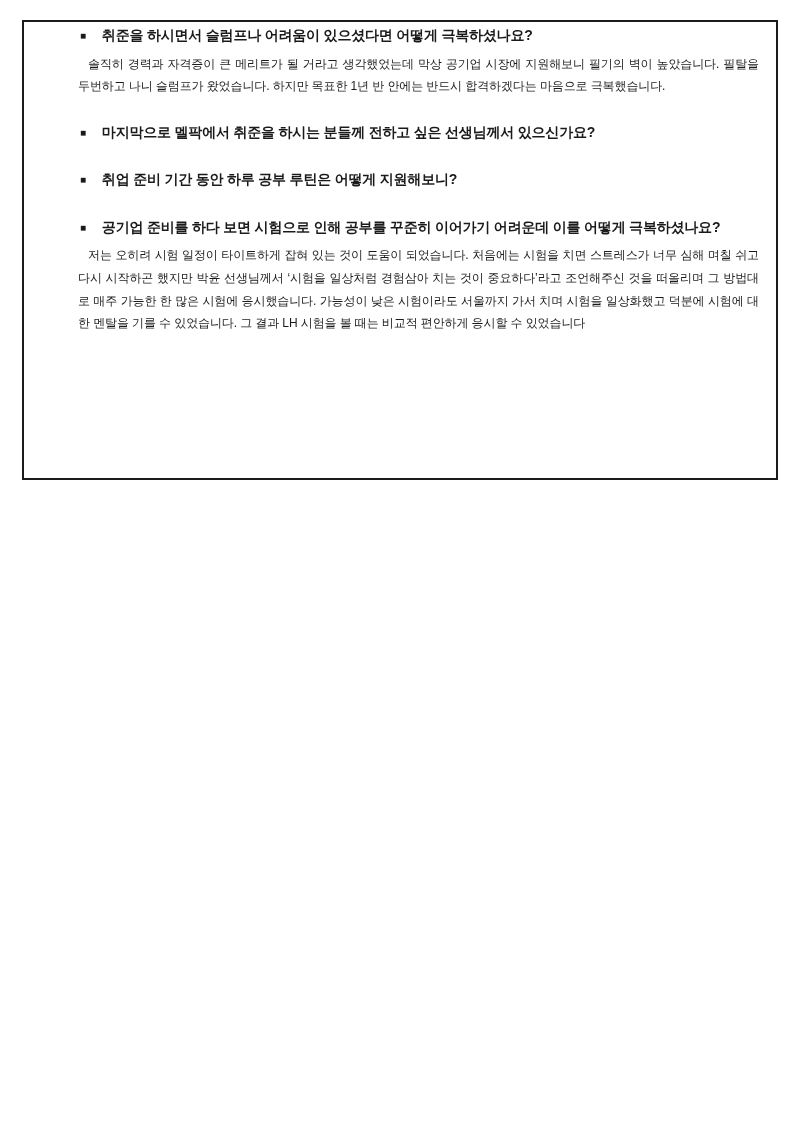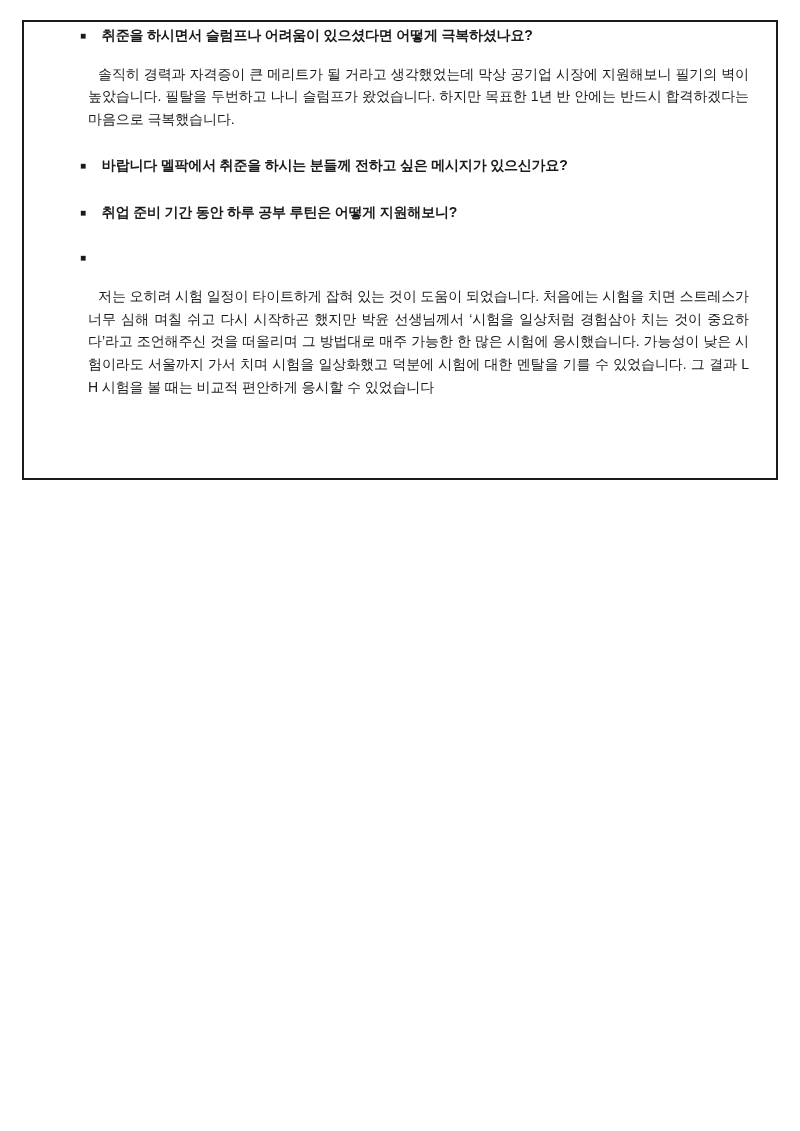--- a/index.html
+++ b/index.html
@@ -43,57 +43,58 @@
     flex: 0 0 auto;
     font-size: 10px;
     margin-right: 16px;
     transform: translateY(-1px);
   }
   .question-text {
     flex: 1 1 auto;
     word-break: break-all;
   }
   .answer-text {
-    font-size: 14px;
+    font-size: 12px;
     line-height: 22.7px;
     text-align: justify;
     text-justify: inter-character;
     text-indent: 10px;
     word-break: break-all;
     letter-spacing: -0.1px;
-    margin: 14px;
+    margin: 4px;
   }
 </style>
 </head>
 <body>
 
 <div class="content-box">
 
   <div class="qa-section">
     <div class="question-row">
       <span class="bullet">■</span>
       <span class="question-text">취준을 하시면서 슬럼프나 어려움이 있으셨다면 어떻게 극복하셨나요?</span>
     </div>
     <p class="answer-text">솔직히 경력과 자격증이 큰 메리트가 될 거라고 생각했었는데 막상 공기업 시장에 지원해보니 필기의 벽이 높았습니다. 필탈을 두번하고 나니 슬럼프가 왔었습니다. 하지만 목표한 1년 반 안에는 반드시 합격하겠다는 마음으로 극복했습니다.</p>
   </div>
 
   <div class="qa-section">
     <div class="question-row">
       <span class="bullet">■</span>
-      <span class="question-text">바랍니다 멜팍에서 취준을 하시는 분들께 전하고 싶은 메시지가 있으신가요?</span>
+      <span class="question-text">마지막으로 멜팍에서 취준을 하시는 분들께 전하고 싶은 선생님께서 있으신가요?</span>
     </div>
   </div>
 
   <div class="qa-section">
     <div class="question-row">
       <span class="bullet">■</span>
       <span class="question-text">취업 준비 기간 동안 하루 공부 루틴은 어떻게 지원해보니?</span>
     </div>
   </div>
 
   <div class="qa-section">
     <div class="question-row">
       <span class="bullet">■</span>
+      <span class="question-text">공기업 준비를 하다 보면 시험으로 인해 공부를 꾸준히 이어가기 어려운데 이를 어떻게 극복하셨나요?</span>
     </div>
     <p class="answer-text">저는 오히려 시험 일정이 타이트하게 잡혀 있는 것이 도움이 되었습니다. 처음에는 시험을 치면 스트레스가 너무 심해 며칠 쉬고 다시 시작하곤 했지만 박윤 선생님께서 ‘시험을 일상처럼 경험삼아 치는 것이 중요하다’라고 조언해주신 것을 떠올리며 그 방법대로 매주 가능한 한 많은 시험에 응시했습니다. 가능성이 낮은 시험이라도 서울까지 가서 치며 시험을 일상화했고 덕분에 시험에 대한 멘탈을 기를 수 있었습니다. 그 결과 LH 시험을 볼 때는 비교적 편안하게 응시할 수 있었습니다</p>
   </div>
 
 </div>
 
 </body></html>

